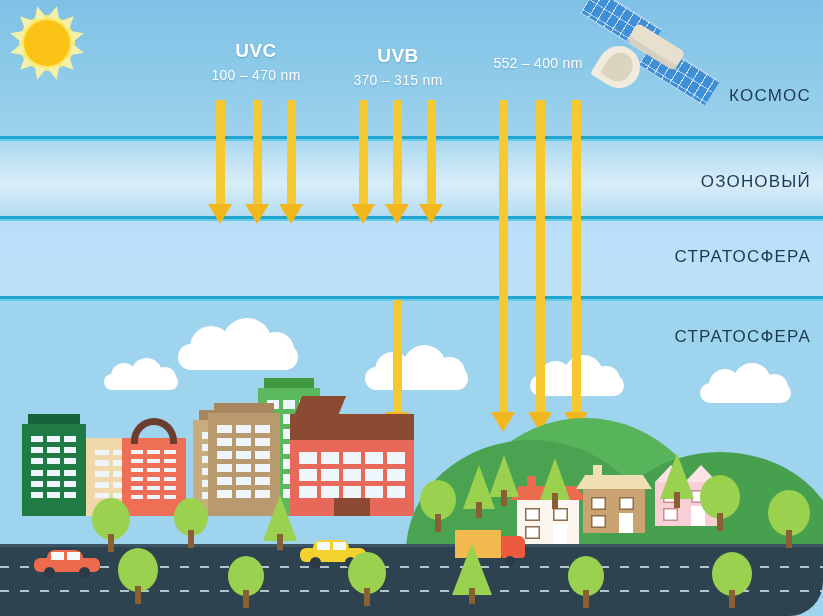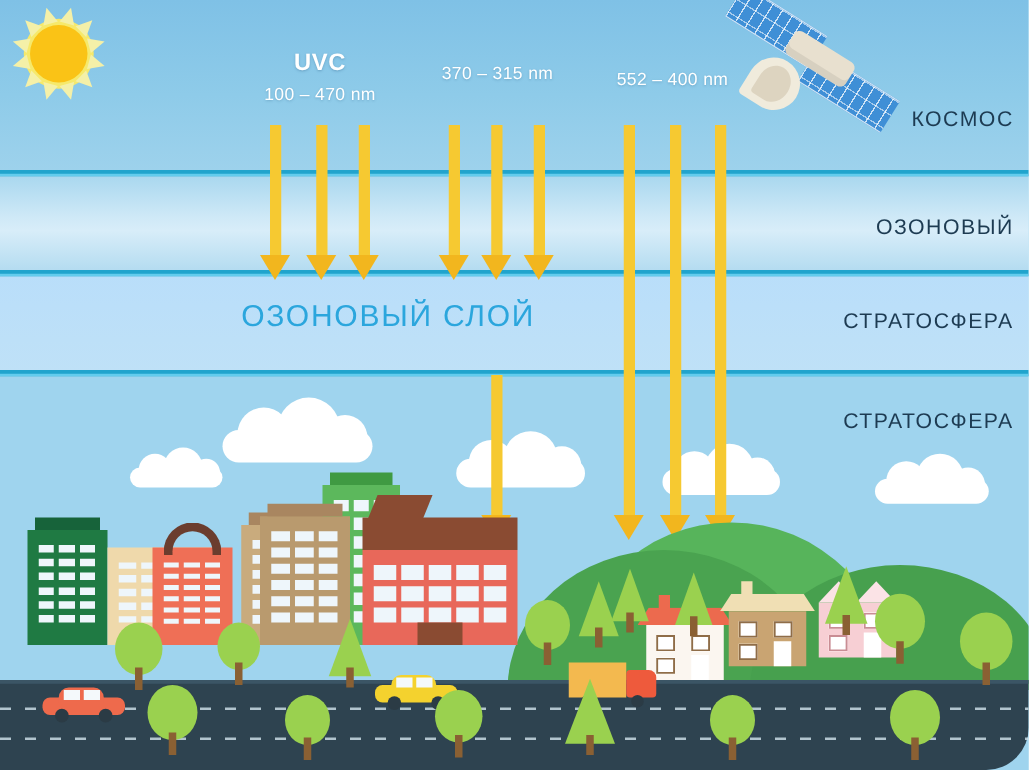--- a/index.html
+++ b/index.html
@@ -235,20 +235,21 @@
         <i style="left: 60.8px; top: 10.64px; width: 27.36px; height: 27.36px;"></i>
       </div>
     </div>
 
   <div id="uv-labels">
       <div class="uv-group" style="left: 196px; top: 40px; width: 120px;">
         <div class="uv-name">UVC</div>
         <div class="uv-range">100 – 470 nm</div>
       </div>
       <div class="uv-group" style="left: 338px; top: 45px; width: 120px;">
+        <div class="uv-name">UVB</div>
         <div class="uv-range">370 – 315 nm</div>
       </div>
       <div class="uv-group" style="left: 478px; top: 50px; width: 120px;">
         <div class="uv-range">552 – 400 nm</div>
       </div>
     </div>
   <div id="arrows">
       <div class="arrow" style="left: 216px; top: 100px; height: 120px;">
         <div class="shaft" style="height: 104px;"></div>
         <div class="head" style="top: 104px;"></div>
@@ -284,21 +285,20 @@
       <div class="arrow" style="left: 572px; top: 100px; height: 328px;">
         <div class="shaft" style="height: 312px;"></div>
         <div class="head" style="top: 312px;"></div>
       </div>
       <div class="arrow" style="left: 393px; top: 300px; height: 128px;">
         <div class="shaft" style="height: 112px;"></div>
         <div class="head" style="top: 112px;"></div>
       </div>
     </div>
 
-  <div id="ozone-label">ОЗОНОВЫЙ СЛОЙ</div>
 
   <div id="layer-labels">
       <div class="layer-label" style="top: 86px;">КОСМОС</div>
       <div class="layer-label" style="top: 172px;">ОЗОНОВЫЙ</div>
       <div class="layer-label" style="top: 247px;">СТРАТОСФЕРА</div>
       <div class="layer-label" style="top: 327px;">СТРАТОСФЕРА</div>
     </div>
 
   <div id="ground">
     <div class="hill" style="left:455px; top:-22px; width:260px; height:130px; background:#57b45b;"></div>

